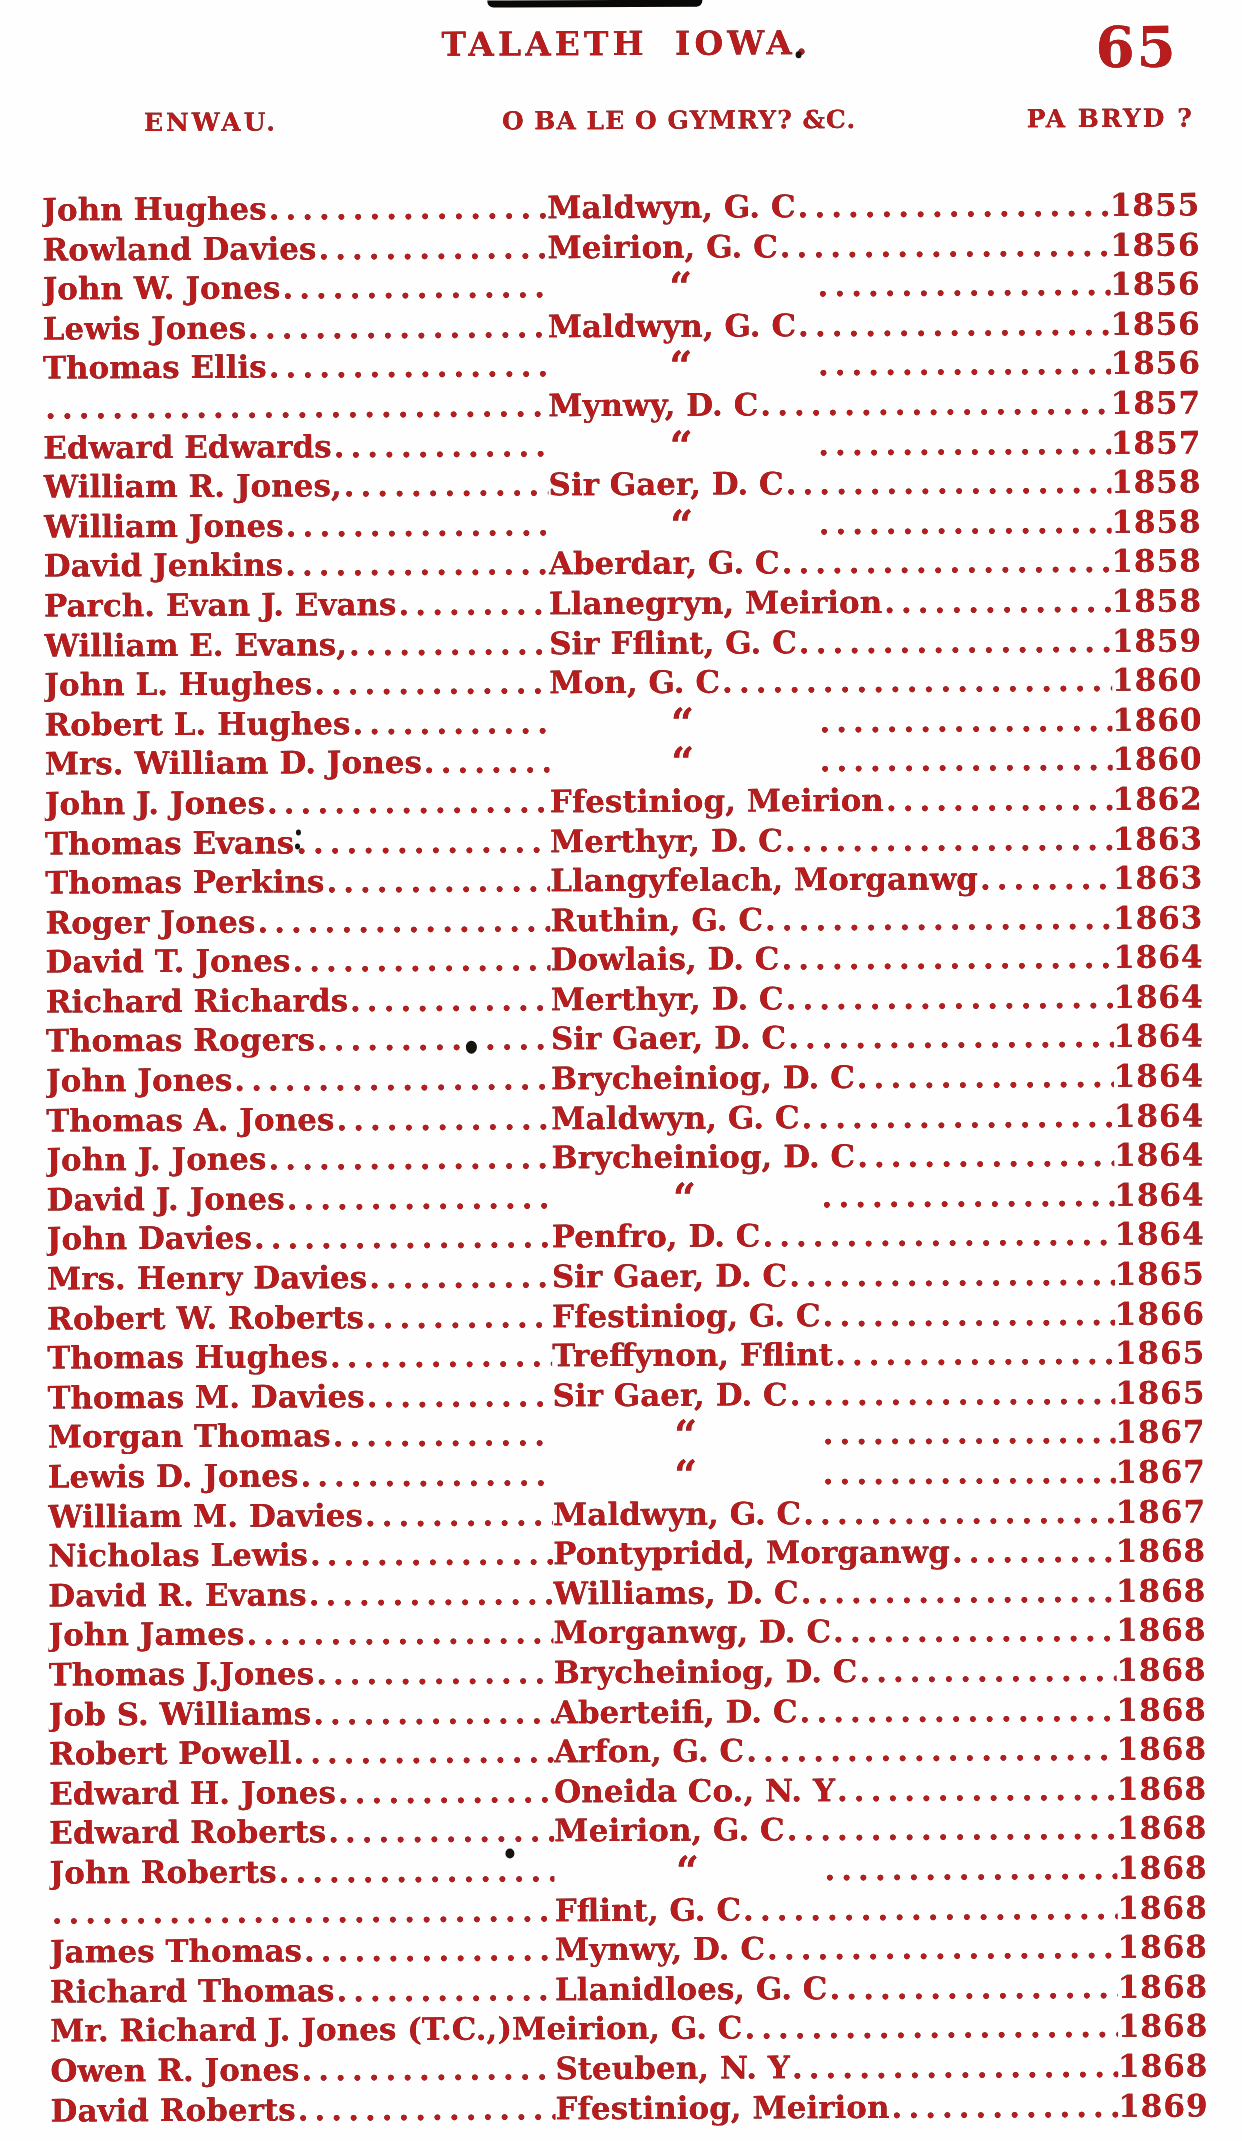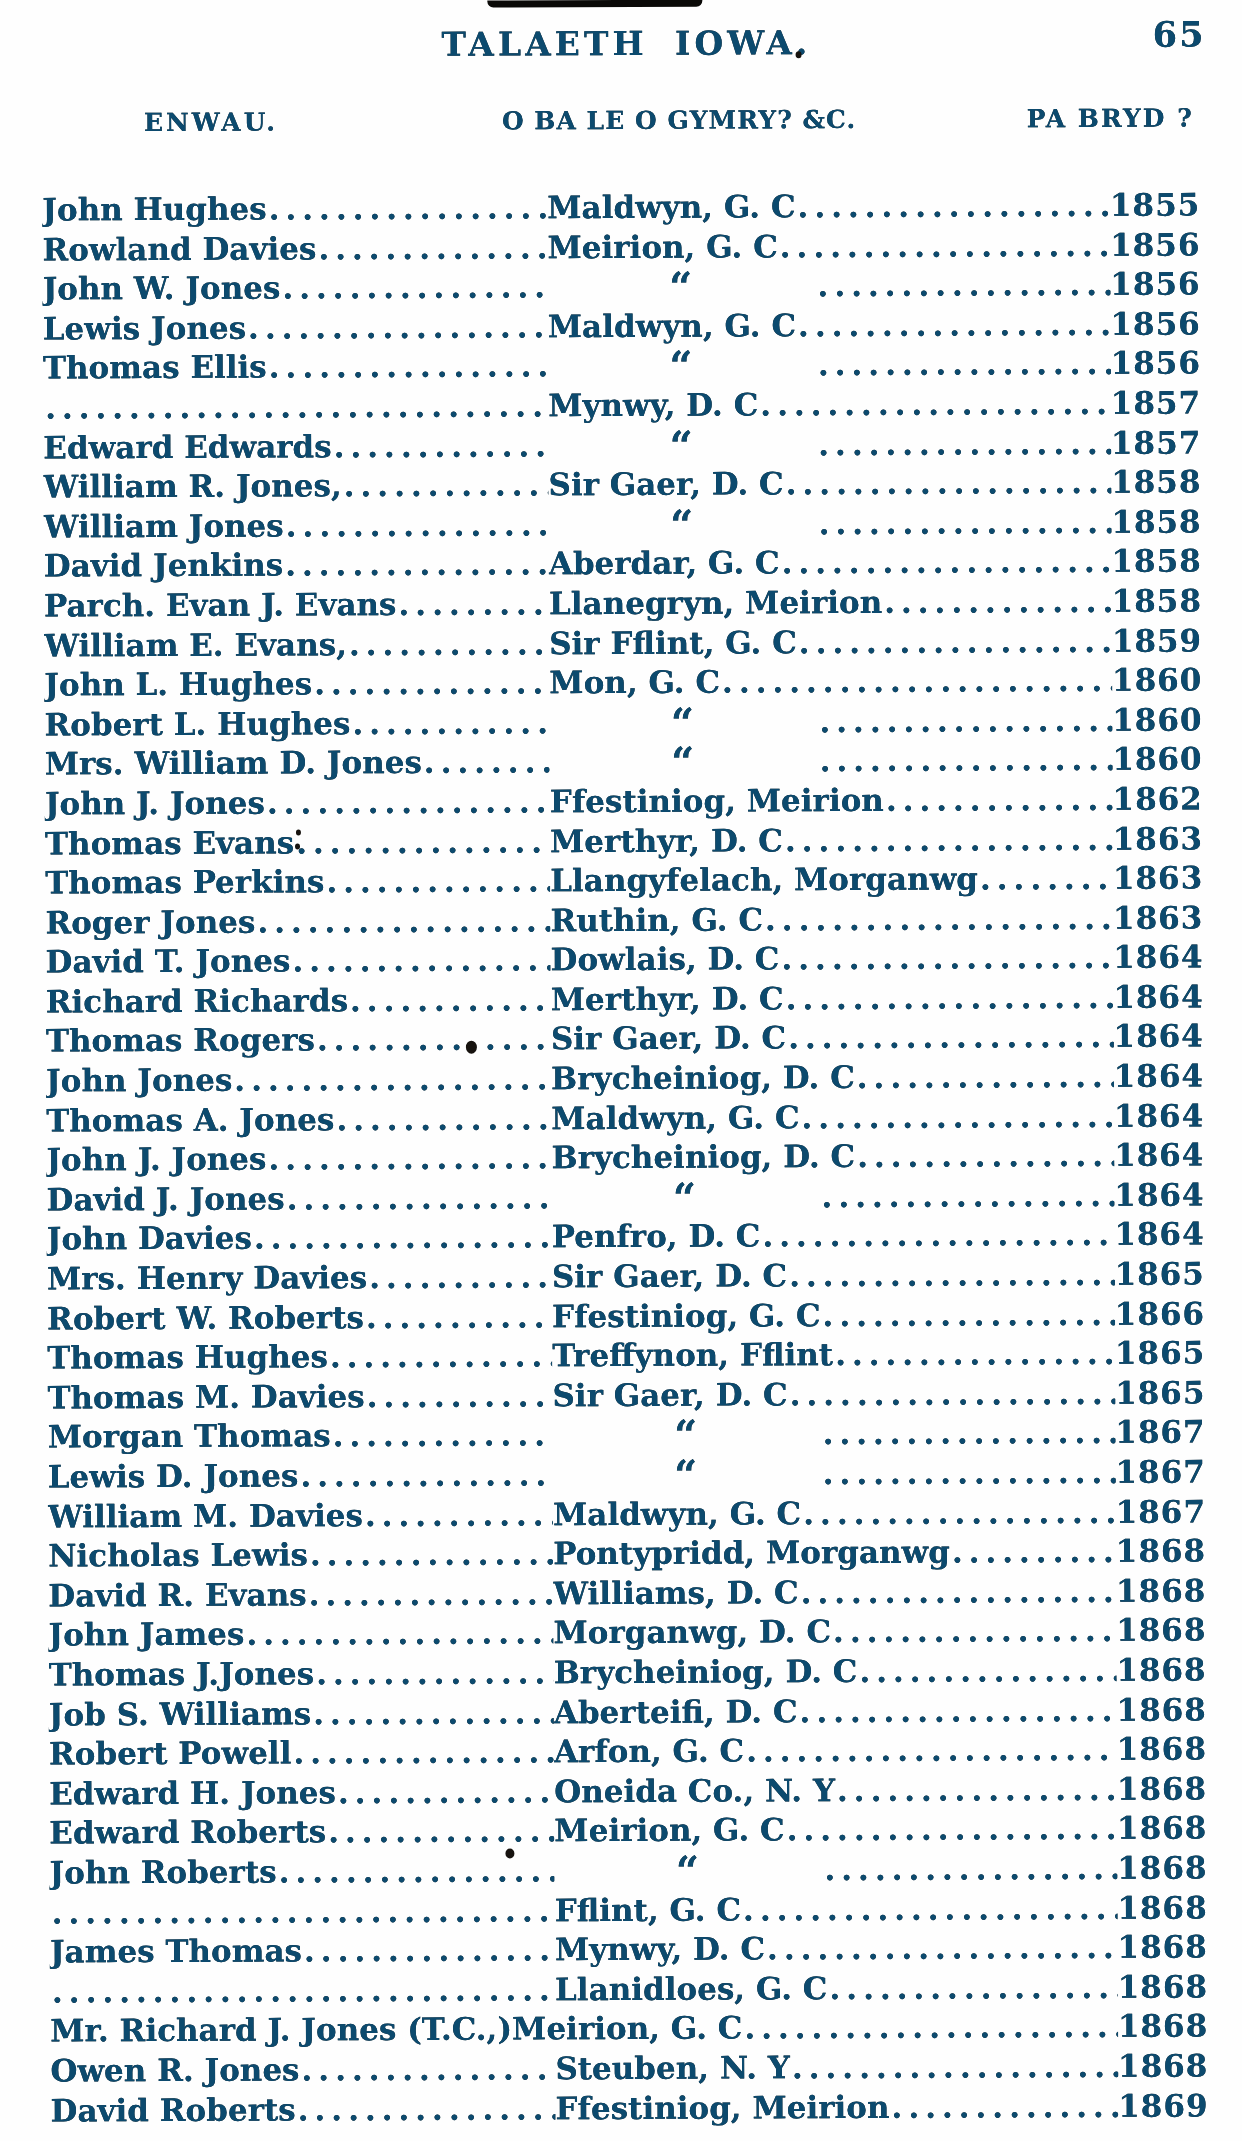--- a/index.html
+++ b/index.html
@@ -6,21 +6,21 @@
   html, body {
     margin: 0; padding: 0;
     background: #ffffff;
     width: 1242px;
     overflow: hidden;
   }
   .page {
     position: relative;
     width: 1242px; height: 2141px;
     background: #fefefe;
-    color: #0c4a6e;
+    color: #b91c1c;
     font-family: "DejaVu Serif", "Liberation Serif", serif;
     font-weight: 700;
     overflow: hidden;
     text-shadow: 0 0 0.5px rgba(23,19,15,0.9);
   }
   .content {
     position: absolute; inset: 0;
     transform: rotate(-0.25deg);
     transform-origin: 50% 50%;
   }
@@ -29,22 +29,22 @@
     width: 215px; height: 7px;
     background: #0a0907;
     border-radius: 0 0 6px 6px;
   }
   .title {
     position: absolute; top: 24px; left: 446px;
     font-size: 33px; letter-spacing: 4px; word-spacing: 12px;
     white-space: nowrap;
   }
   .page-num {
-    position: absolute; top: 16px; right: 32px;
-    font-size: 35px; letter-spacing: 2px;
+    position: absolute; top: 16px; right: 60px;
+    font-size: 56px; letter-spacing: 2px;
   }
   .colheads {
     position: absolute; top: 106px; left: 0; right: 0; height: 38px;
     font-size: 25px;
   }
   .h-names  { position: absolute; left: 148px; letter-spacing: 3px; }
   .h-origin { position: absolute; left: 506px; letter-spacing: 1px; }
   .h-when   { position: absolute; right: 44px; letter-spacing: 2px; margin-left: 48px; }
   .rows {
     position: absolute; top: 188px; left: 46px; right: 38px;
@@ -604,20 +604,21 @@
       <span class="lead lead-name"></span>
     </span>
     <span class="c-mid">
       <span class="place-text">Mynwy, D. C</span>
       <span class="lead lead-mid"></span>
     </span>
     <span class="c-year">1868</span>
   </div>
         <div class="row">
     <span class="c-name">
+      <span class="name-text">Richard Thomas</span>
       <span class="lead lead-name"></span>
     </span>
     <span class="c-mid">
       <span class="place-text">Llanidloes, G. C</span>
       <span class="lead lead-mid"></span>
     </span>
     <span class="c-year">1868</span>
   </div>
         <div class="row long">
     <span class="c-name">

